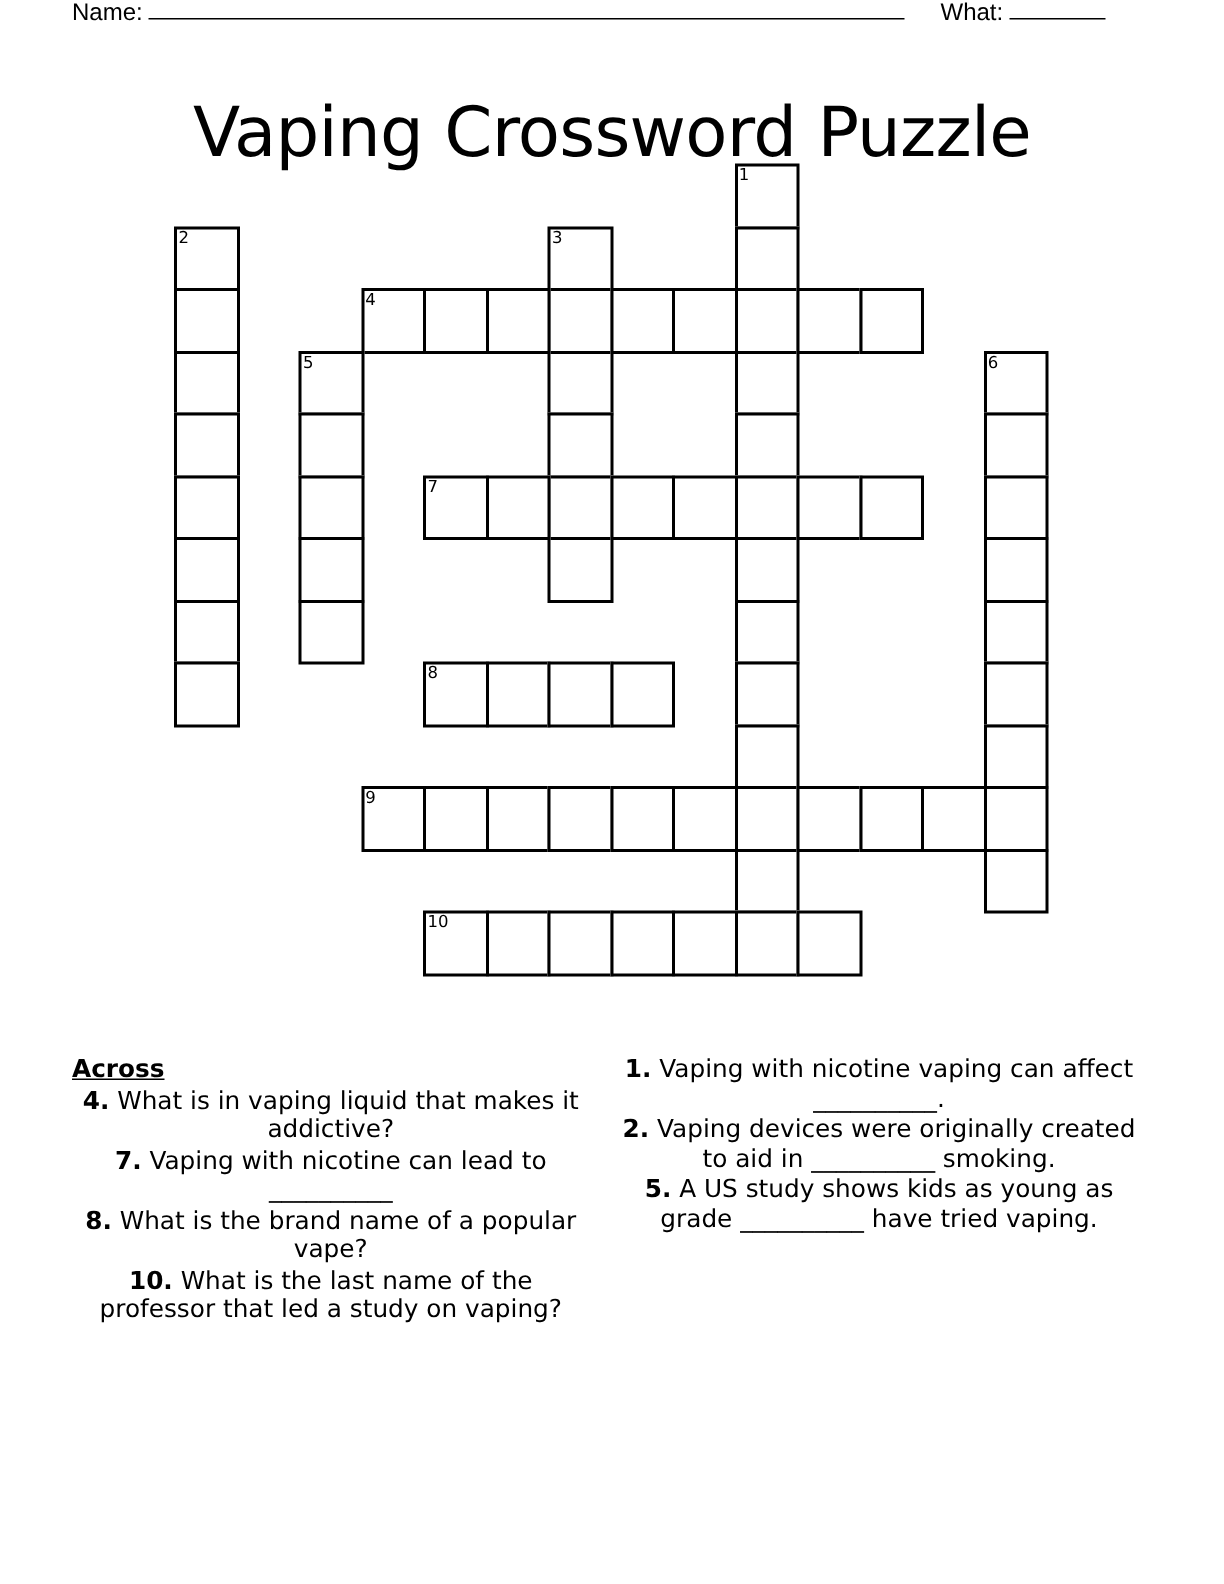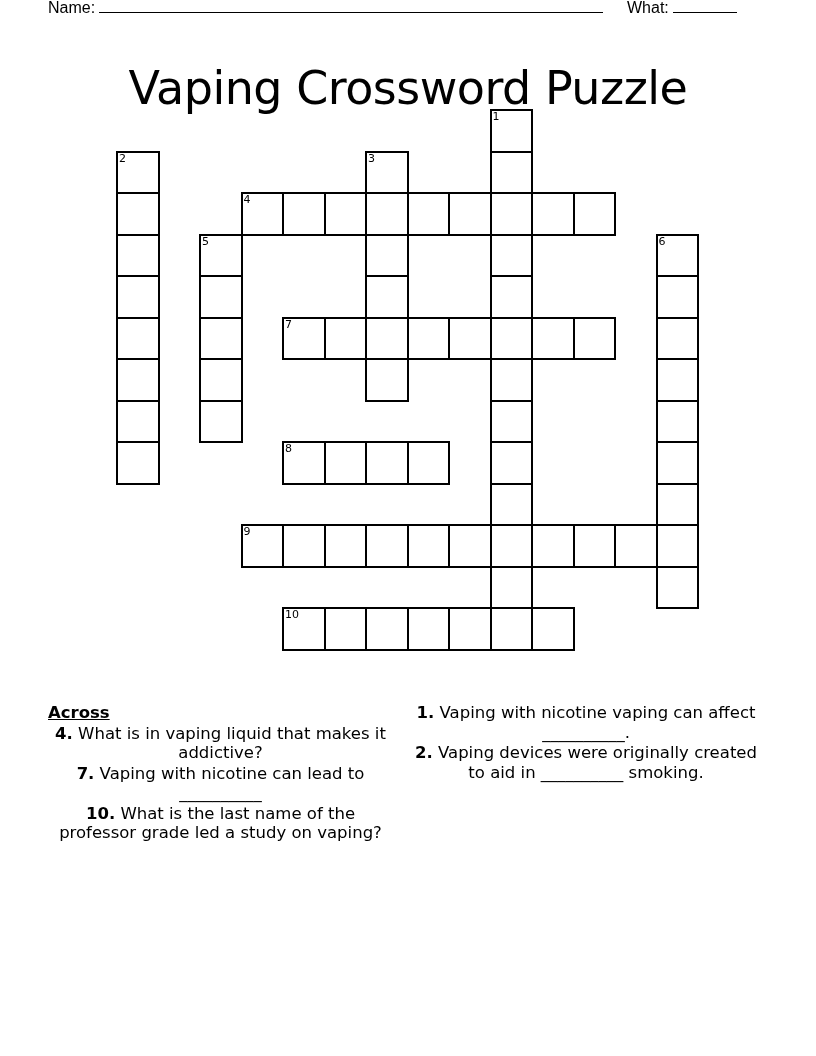--- a/index.html
+++ b/index.html
@@ -122,19 +122,21 @@
     <div class="cell" style="left: 365px; top: 607px;"></div>
     <div class="cell" style="left: 406.5px; top: 607px;"></div>
     <div class="cell" style="left: 448px; top: 607px;"></div>
     <div class="cell" style="left: 531px; top: 607px;"></div>
   </div>
 
 <div class="clues" style="left:48px; width:345px;">
   <h3>Across</h3>
   <div class="clue"><b>4.</b><span> What is in vaping liquid that makes it addictive?</span></div>
   <div class="clue"><b>7.</b><span> Vaping with nicotine can lead to __________</span></div>
-  <div class="clue"><b>10.</b><span> What is the last name of the professor grade led a study on vaping?</span></div>
+  <div class="clue"><b>8.</b><span> What is the brand name of a popular vape?</span></div>
+  <div class="clue"><b>10.</b><span> What is the last name of the professor that led a study on vaping?</span></div>
 </div>
 
 <div class="clues" style="left:411px; width:350px;">
   <div class="clue"><b>1.</b><span> Vaping with nicotine vaping can affect __________.</span></div>
   <div class="clue"><b>2.</b><span> Vaping devices were originally created to aid in __________ smoking.</span></div>
+  <div class="clue"><b>5.</b><span> A US study shows kids as young as grade __________ have tried vaping.</span></div>
 </div>
 
 </body></html>

